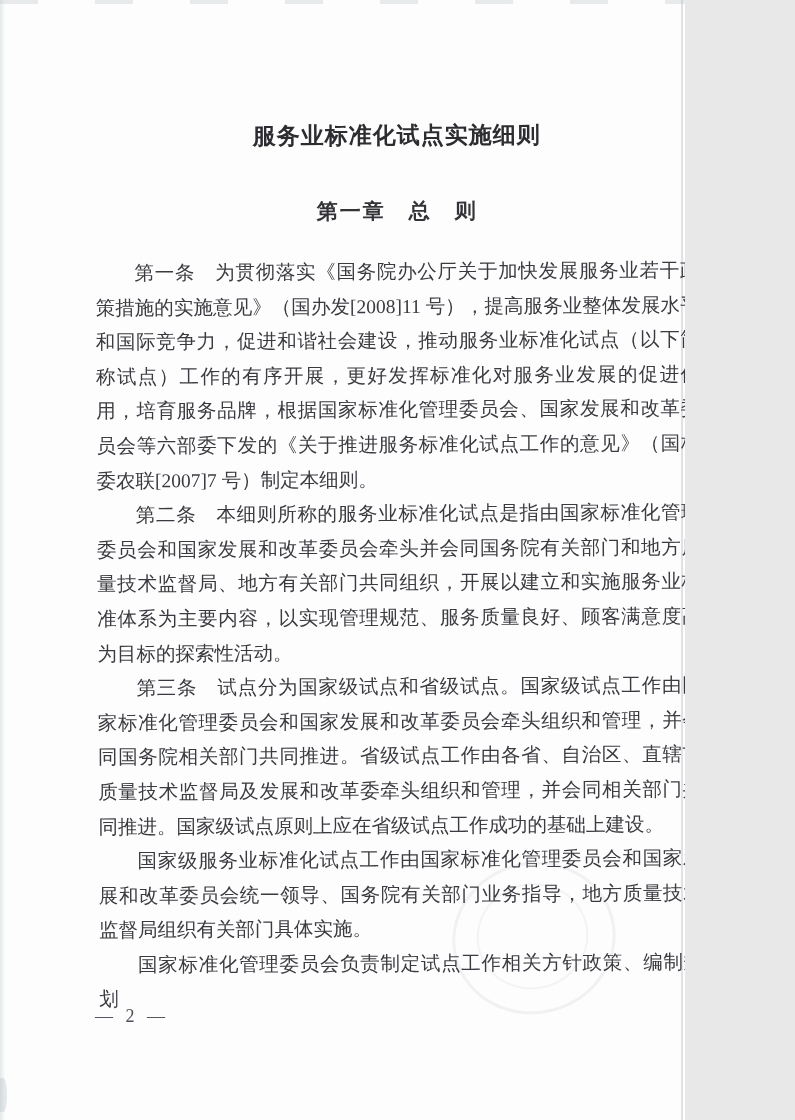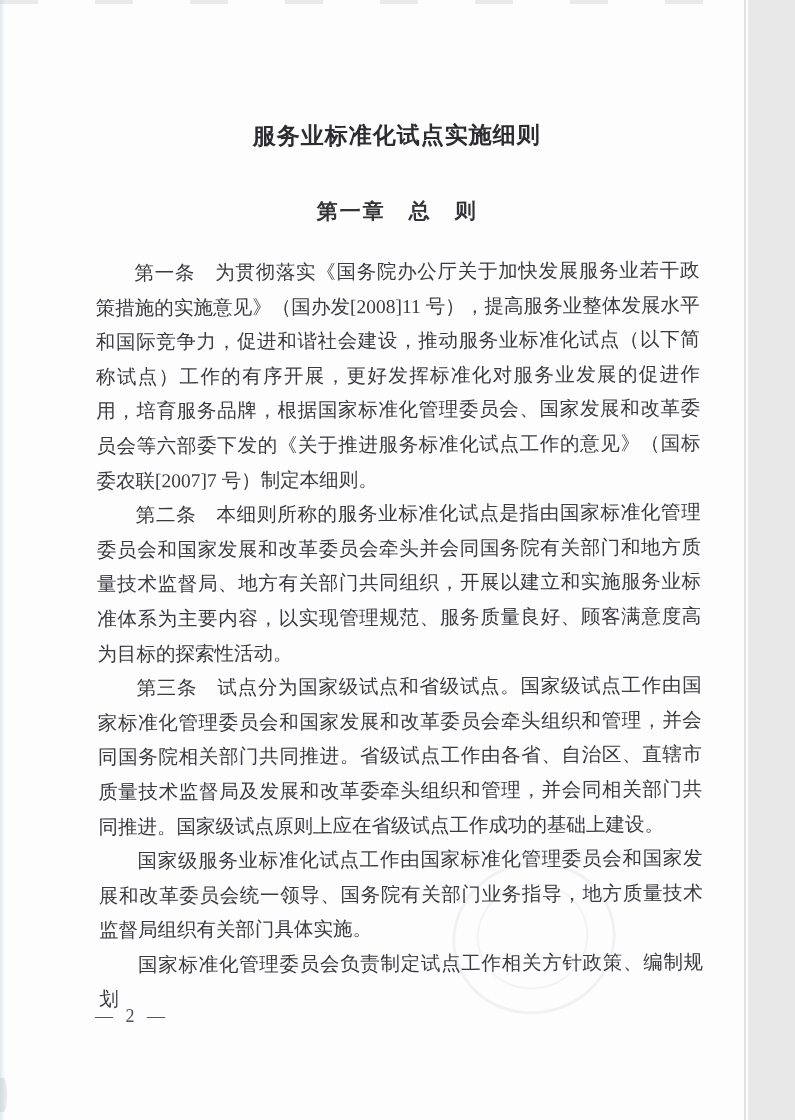--- a/index.html
+++ b/index.html
@@ -2,21 +2,21 @@
 <html><head>
 <meta charset="utf-8">
 <style>
   html, body {
     margin: 0;
     padding: 0;
     background: #e8e8e8;
   }
   .page {
     position: relative;
-    width: 748px;
+    width: 685px;
     height: 1120px;
     background: #fdfdfd;
     overflow: hidden;
     font-family: "Liberation Serif", "DejaVu Serif", serif;
     color: #37373c;
   }
   
   .edge-top {
     position: absolute; top: 0; left: 0; right: 0; height: 4px;
     background: repeating-linear-gradient(90deg,

